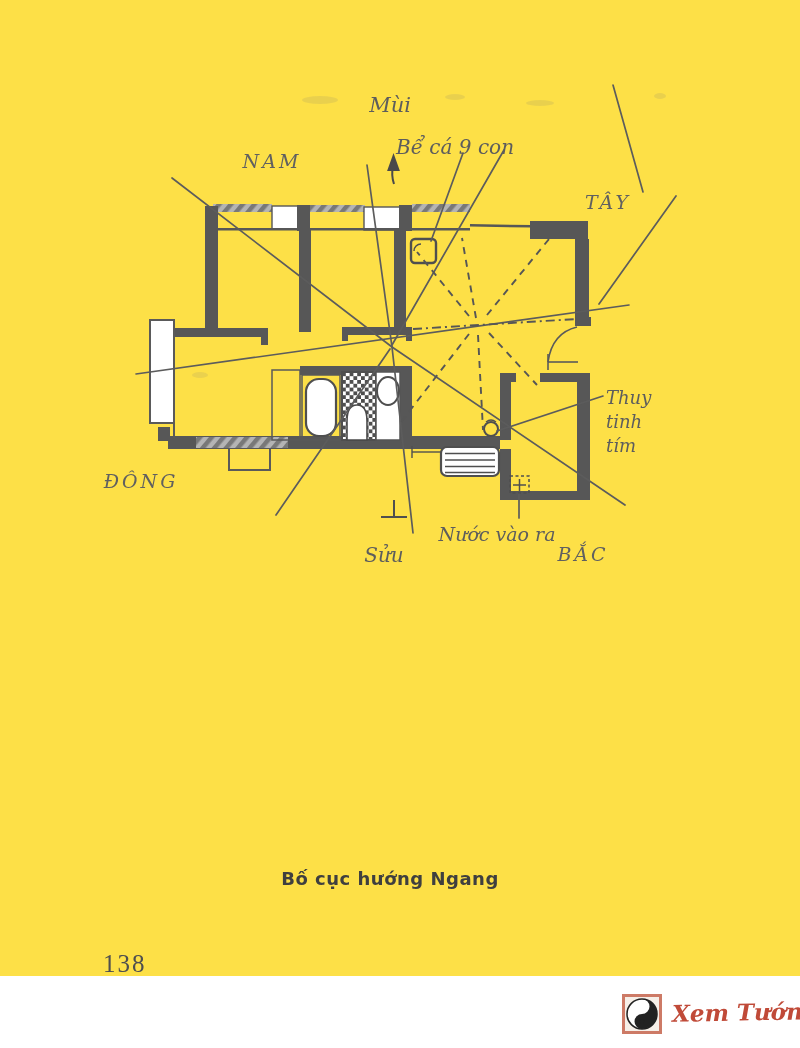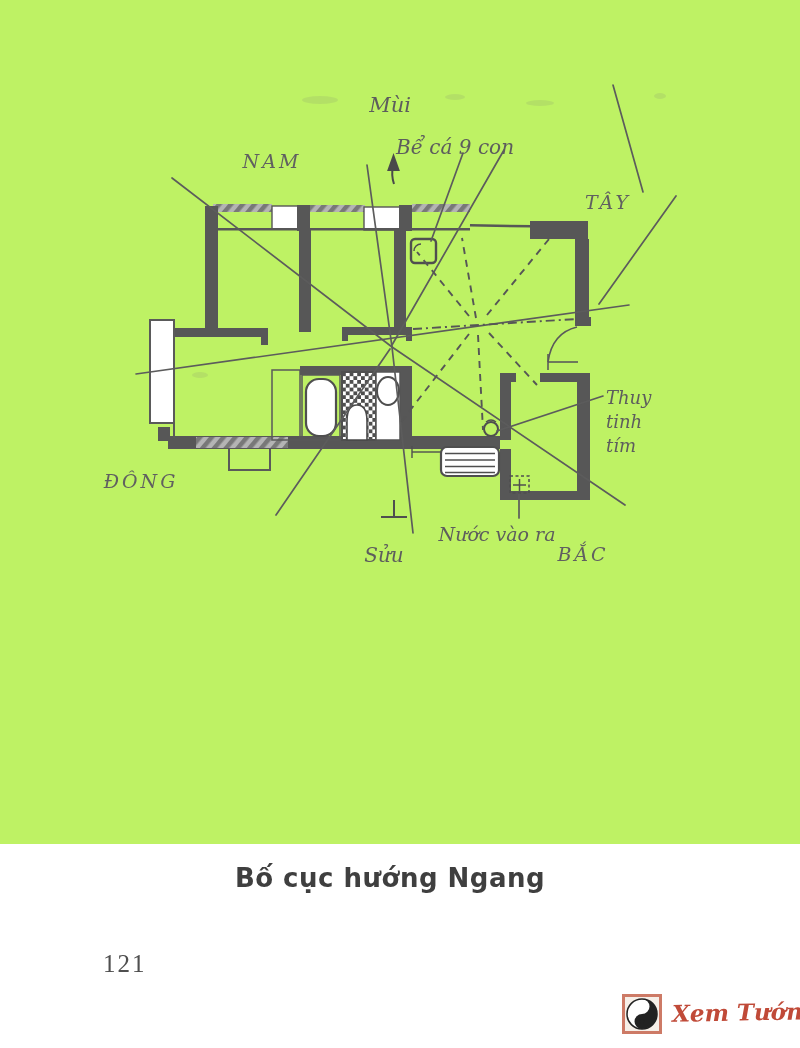--- a/index.html
+++ b/index.html
@@ -4,30 +4,30 @@
 <style>
   html,body{margin:0;padding:0;}
   body{
     width:800px;height:1048px;
     background:#ffffff;
     font-family:"DejaVu Serif", serif;
     position:relative;
     overflow:hidden;
   }
   #page{
-    position:absolute;left:0;top:0;width:800px;height:844px;background:#bef264;
+    position:absolute;left:0;top:0;width:800px;height:976px;background:#fde047;
   }
   svg{position:absolute;left:0;top:0;}
   .lbl{font-family:"DejaVu Serif", serif;font-style:italic;fill:#5d5d5d;}
   .cardinal{font-family:"DejaVu Serif", serif;font-style:italic;fill:#606060;letter-spacing:3px;}
   #caption{
     position:absolute;left:0;top:863px;width:780px;
     text-align:center;
     font-family:"DejaVu Sans", sans-serif;
-    font-weight:bold;font-size:26px;line-height:31px;
+    font-weight:bold;font-size:18px;line-height:31px;
     color:#3f3f3f;letter-spacing:0.5px;
   }
   #page-number{
     position:absolute;left:103px;top:950px;
     font-family:"Liberation Serif", serif;
     font-size:25px;color:#4f4f4f;letter-spacing:2px;
   }
   #watermark{
     position:absolute;left:622px;top:992px;width:176px;height:46px;
   }
@@ -205,21 +205,21 @@
       <text x="606" y="404" class="lbl" font-size="18">Thuy</text>
       <text x="606" y="428" class="lbl" font-size="18">tinh</text>
       <text x="606" y="452" class="lbl" font-size="18">tím</text>
     </g>
   </svg>
 
   <div id="caption">
     <div>Bố cục hướng Ngang</div>
   </div>
 
-  <div id="page-number">121</div>
+  <div id="page-number">138</div>
 
   <div id="watermark">
     <div class="yy-frame">
       <svg width="34" height="34" viewBox="0 0 34 34" style="position:absolute;left:0;top:0;">
         <circle cx="17" cy="17" r="15" fill="#ffffff" stroke="#222" stroke-width="1.5"></circle>
         <path d="M17,2 a15,15 0 0 1 0,30 a7.5,7.5 0 0 1 0,-15 a7.5,7.5 0 0 0 0,-15 Z" fill="#222"></path>
         <circle cx="17" cy="9.5" r="2.4" fill="#ffffff"></circle>
         <circle cx="17" cy="24.5" r="2.4" fill="#222"></circle>
       </svg>
     </div>

